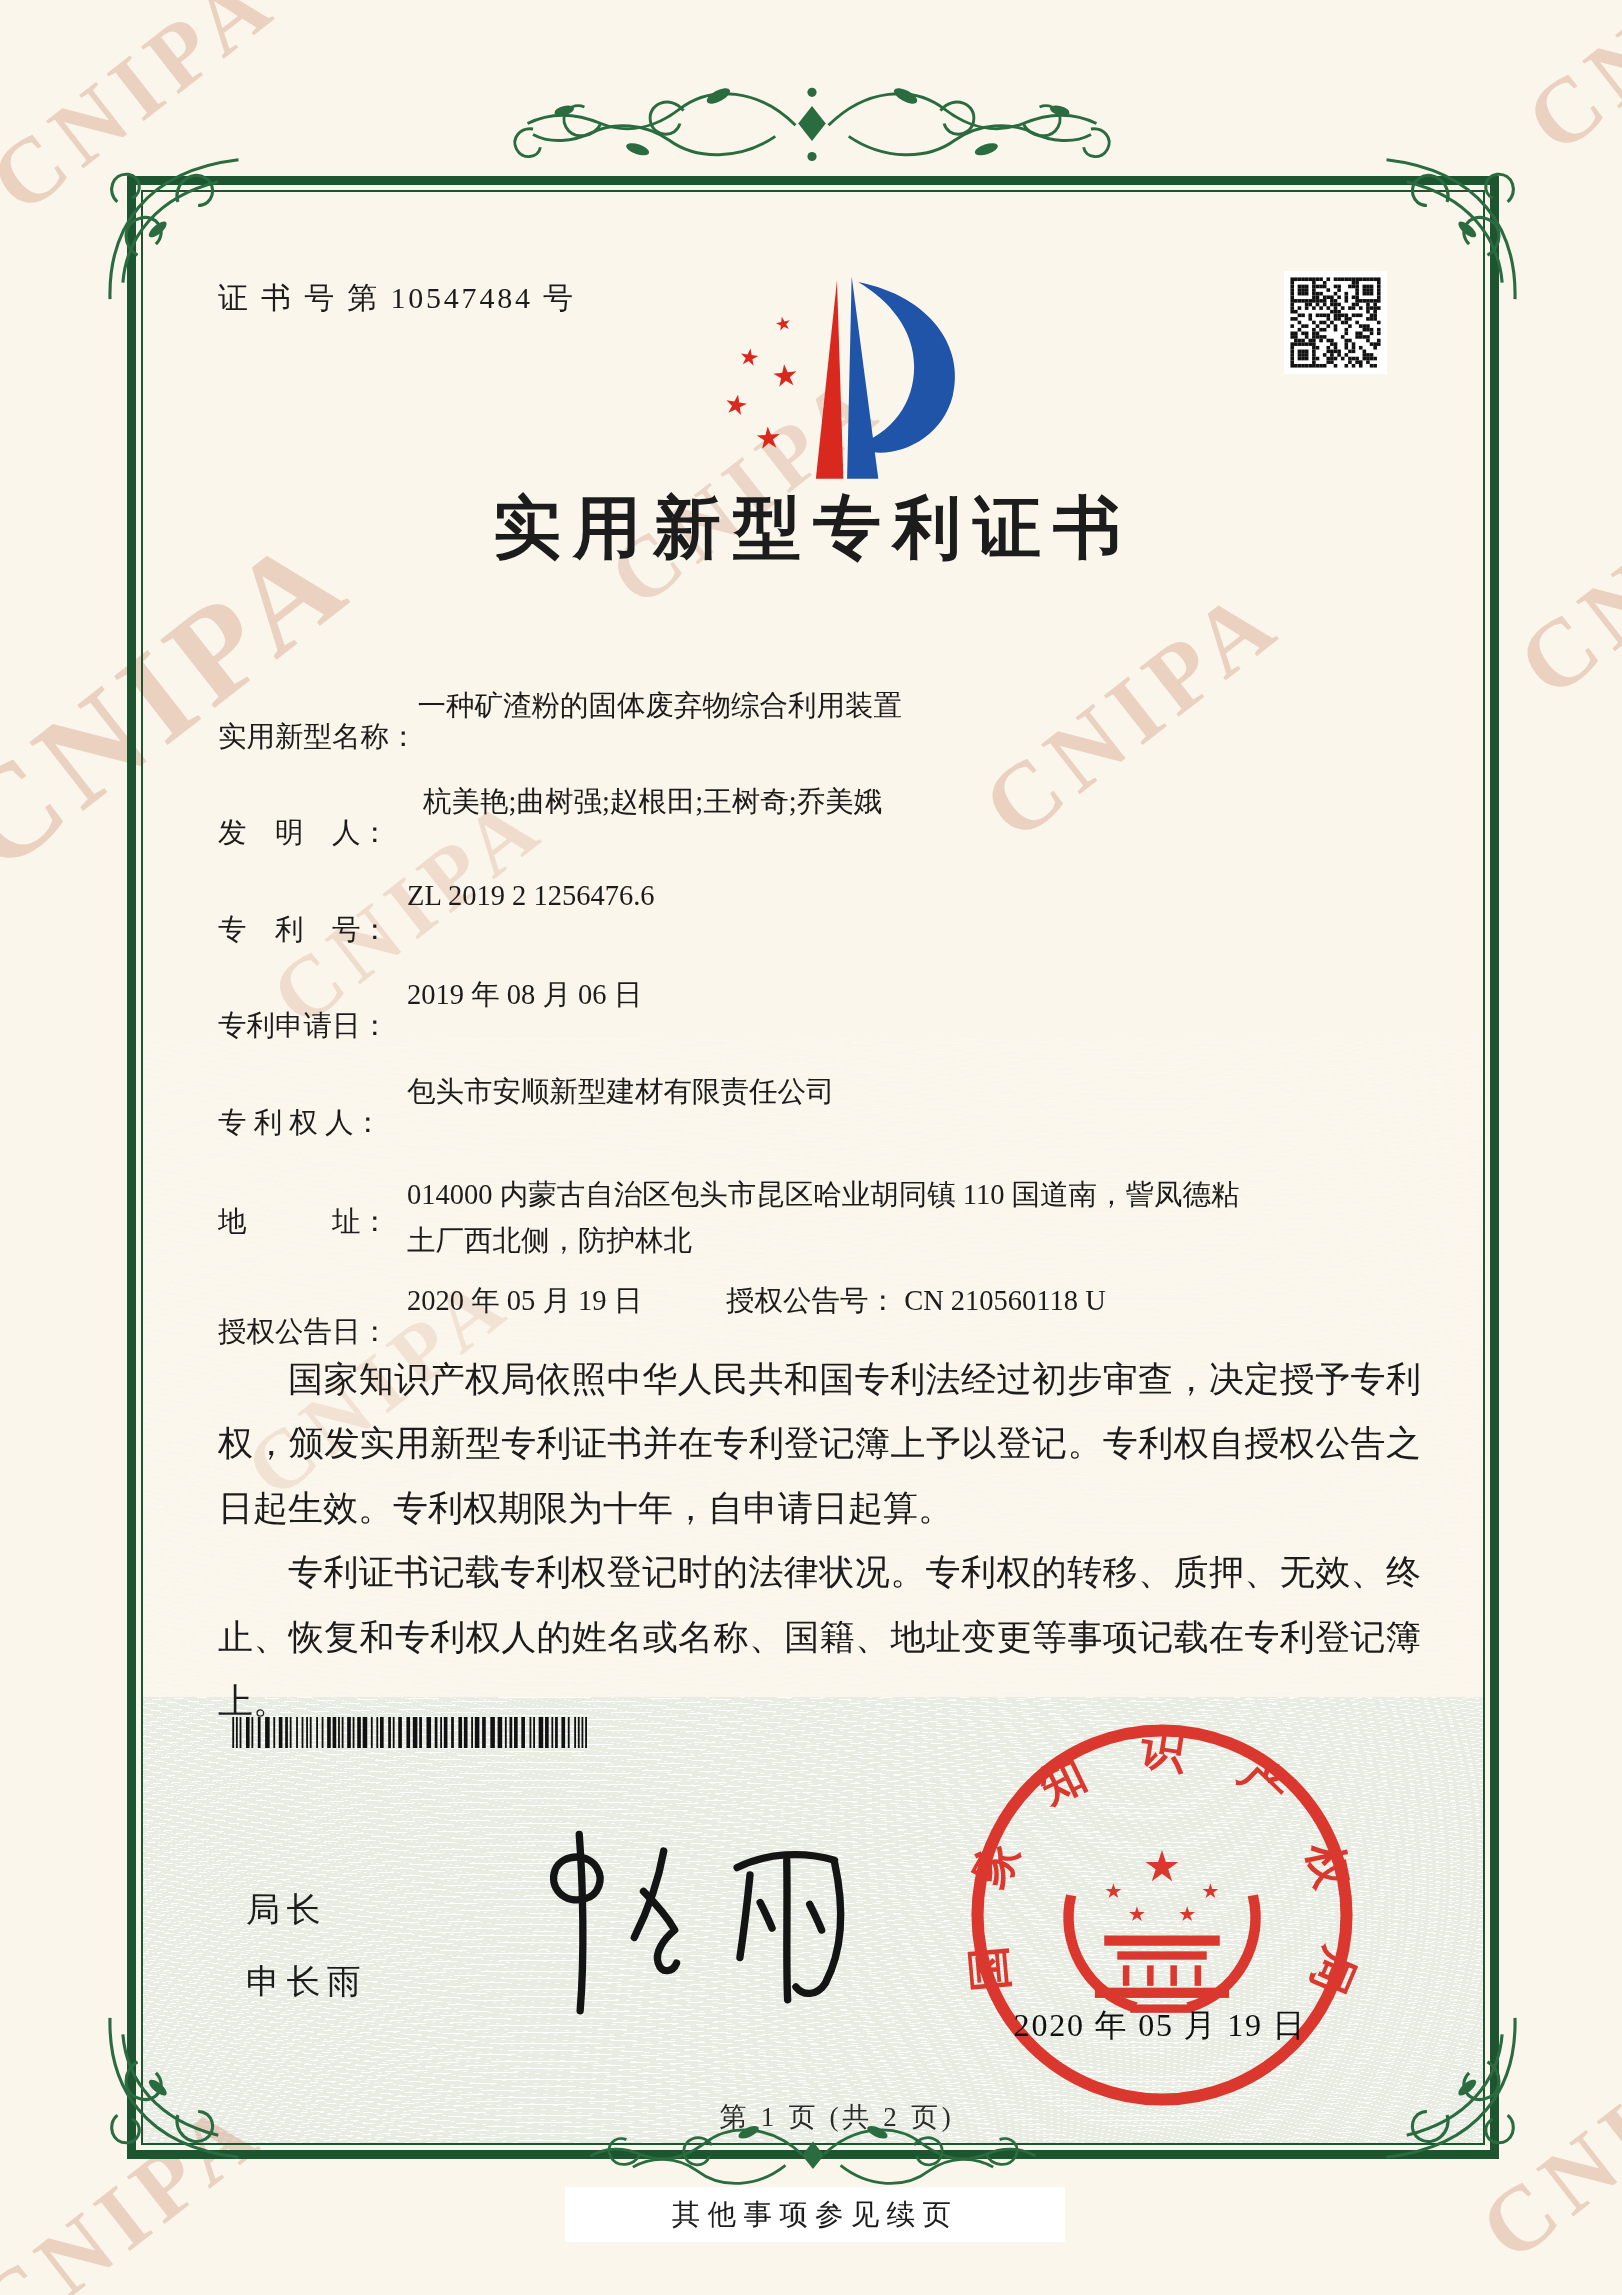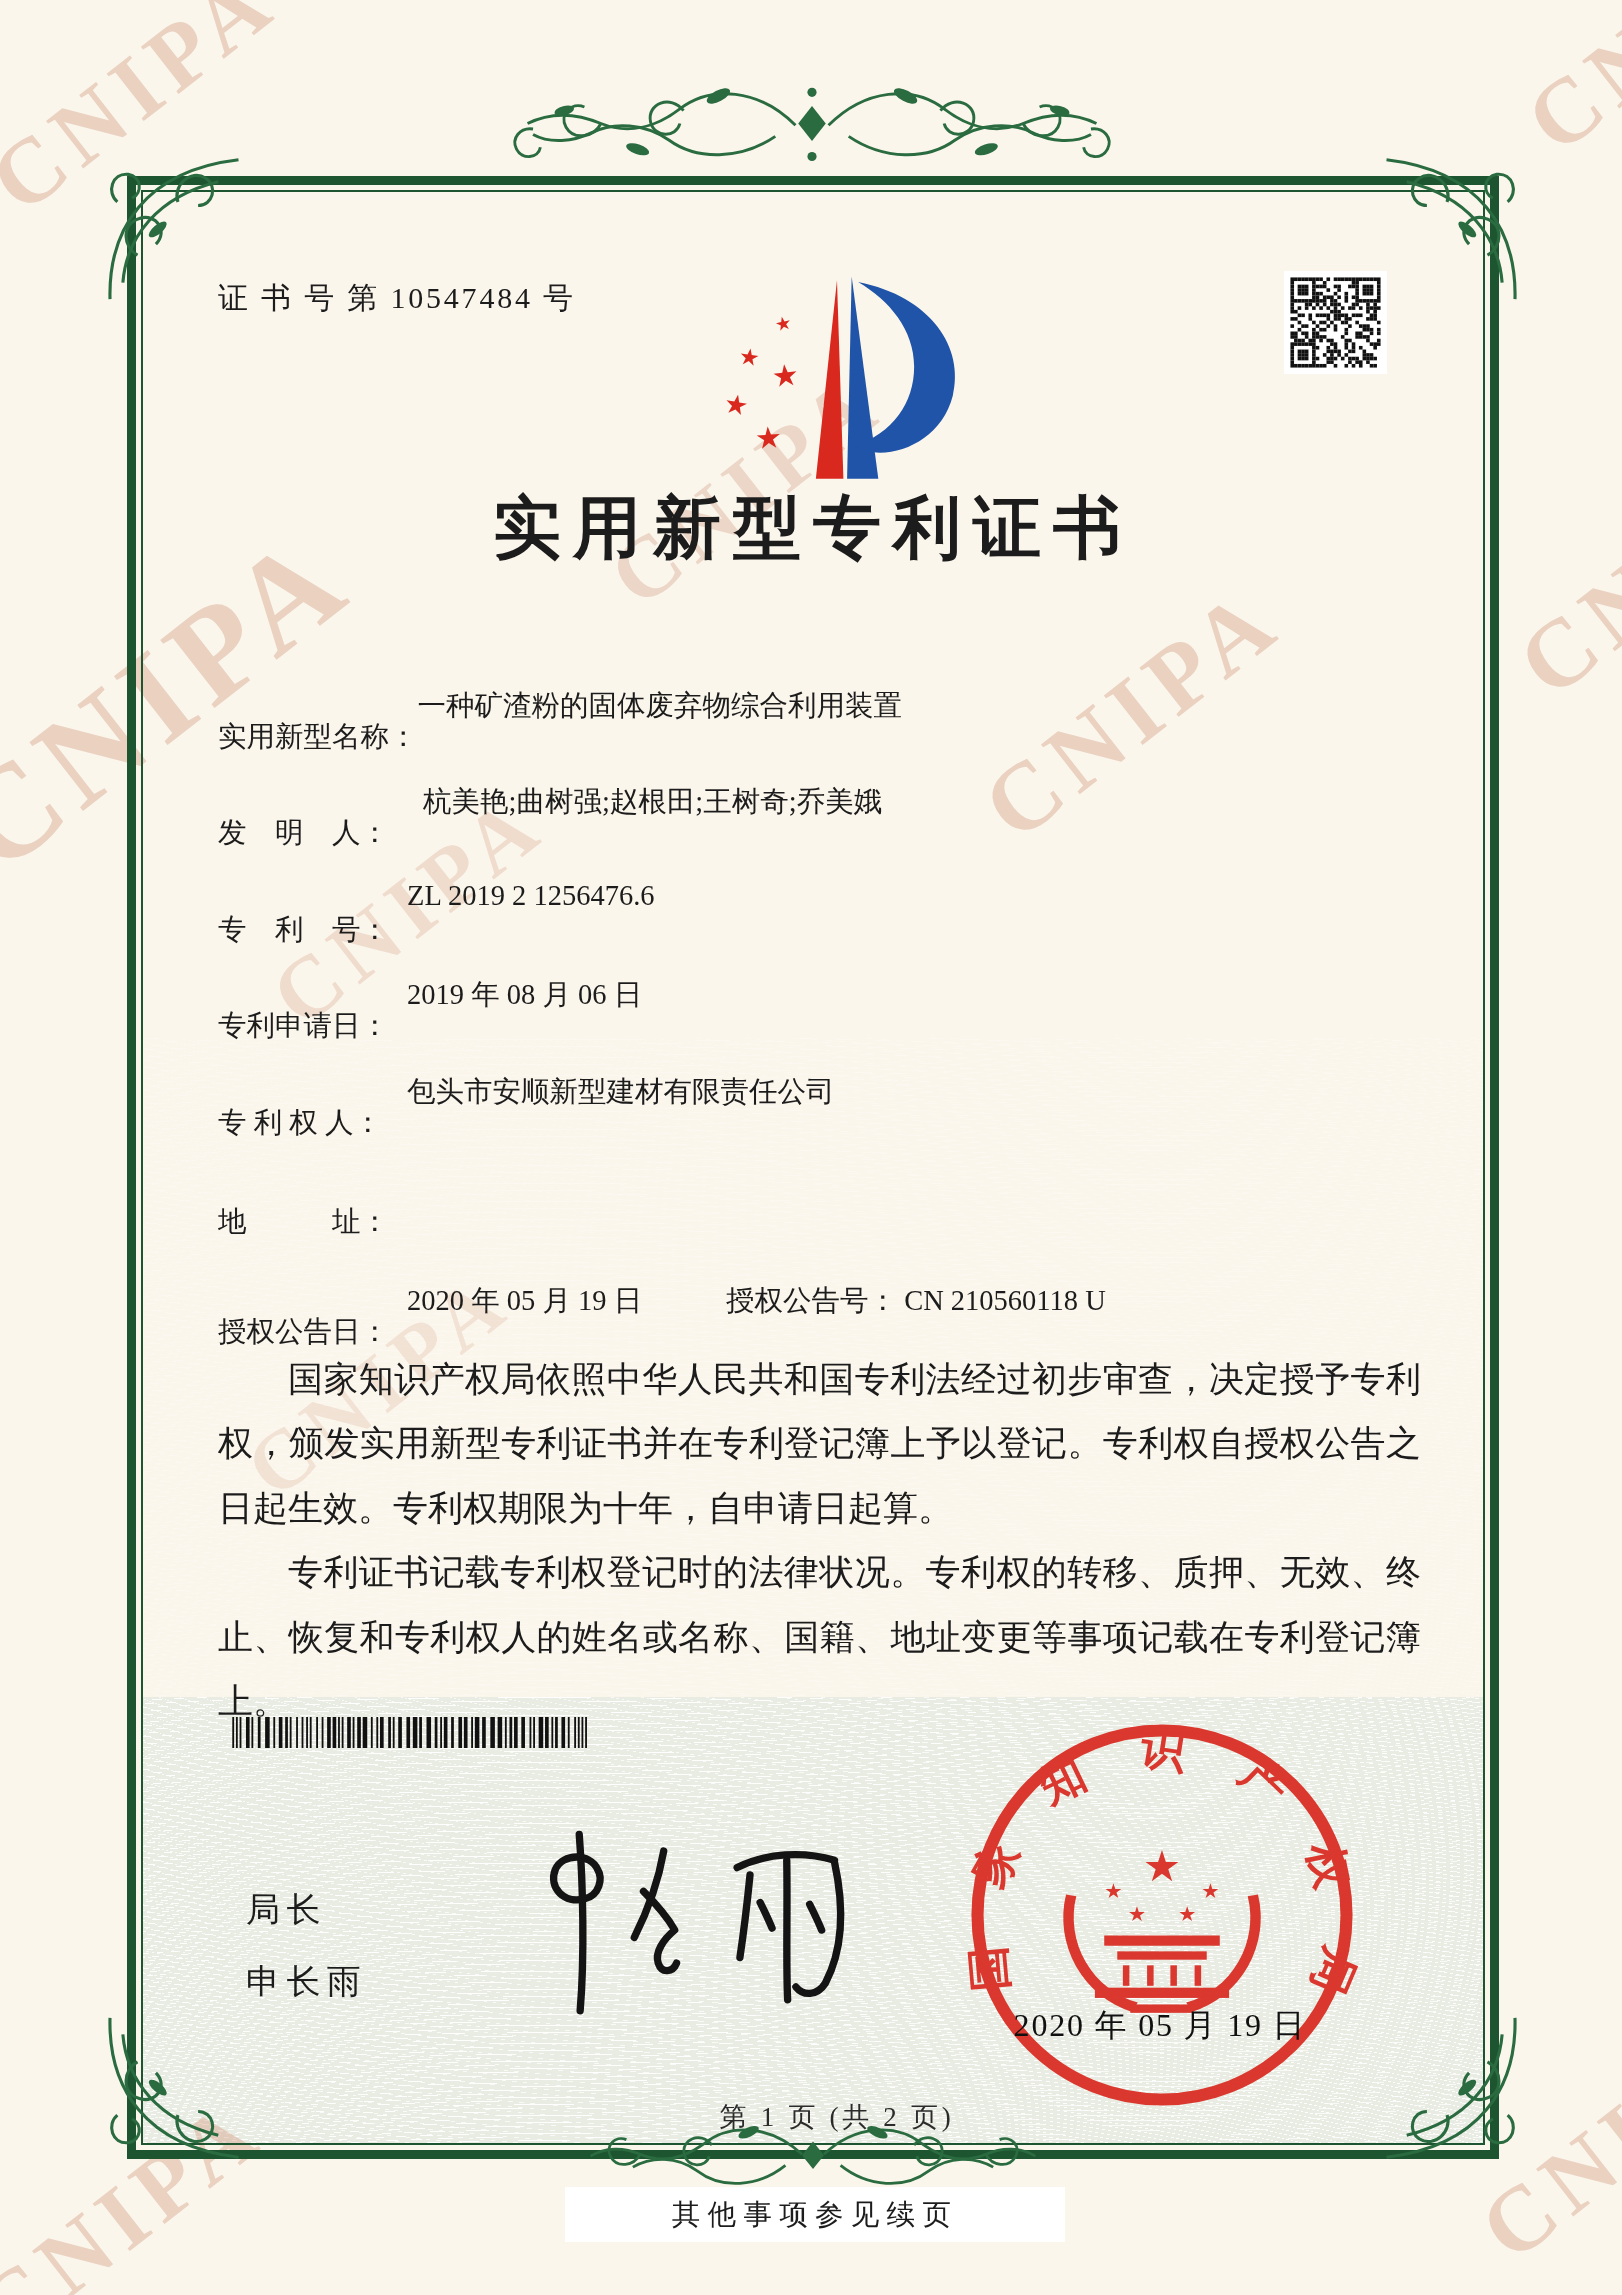--- a/index.html
+++ b/index.html
@@ -503,20 +503,21 @@
   <div class="field f-fdate">
     <span class="lbl">专利申请日：</span>
     <span class="val">2019 年 08 月 06 日</span>
   </div>
   <div class="field f-owner">
     <span class="lbl">专 利 权 人：</span>
     <span class="val">包头市安顺新型建材有限责任公司</span>
   </div>
   <div class="field f-addr">
     <span class="lbl">地　　　址：</span>
+    <span class="val">014000 内蒙古自治区包头市昆区哈业胡同镇 110 国道南，訾凤德粘土厂西北侧，防护林北</span>
   </div>
   <div class="field f-grant">
     <span class="grant-g1">
       <span class="lbl">授权公告日：</span>
       <span class="val">2020 年 05 月 19 日</span>
     </span>
     <span>
       <span class="lbl" style="min-width:0;">授权公告号：</span>
       <span class="val">CN 210560118 U</span>
     </span>

